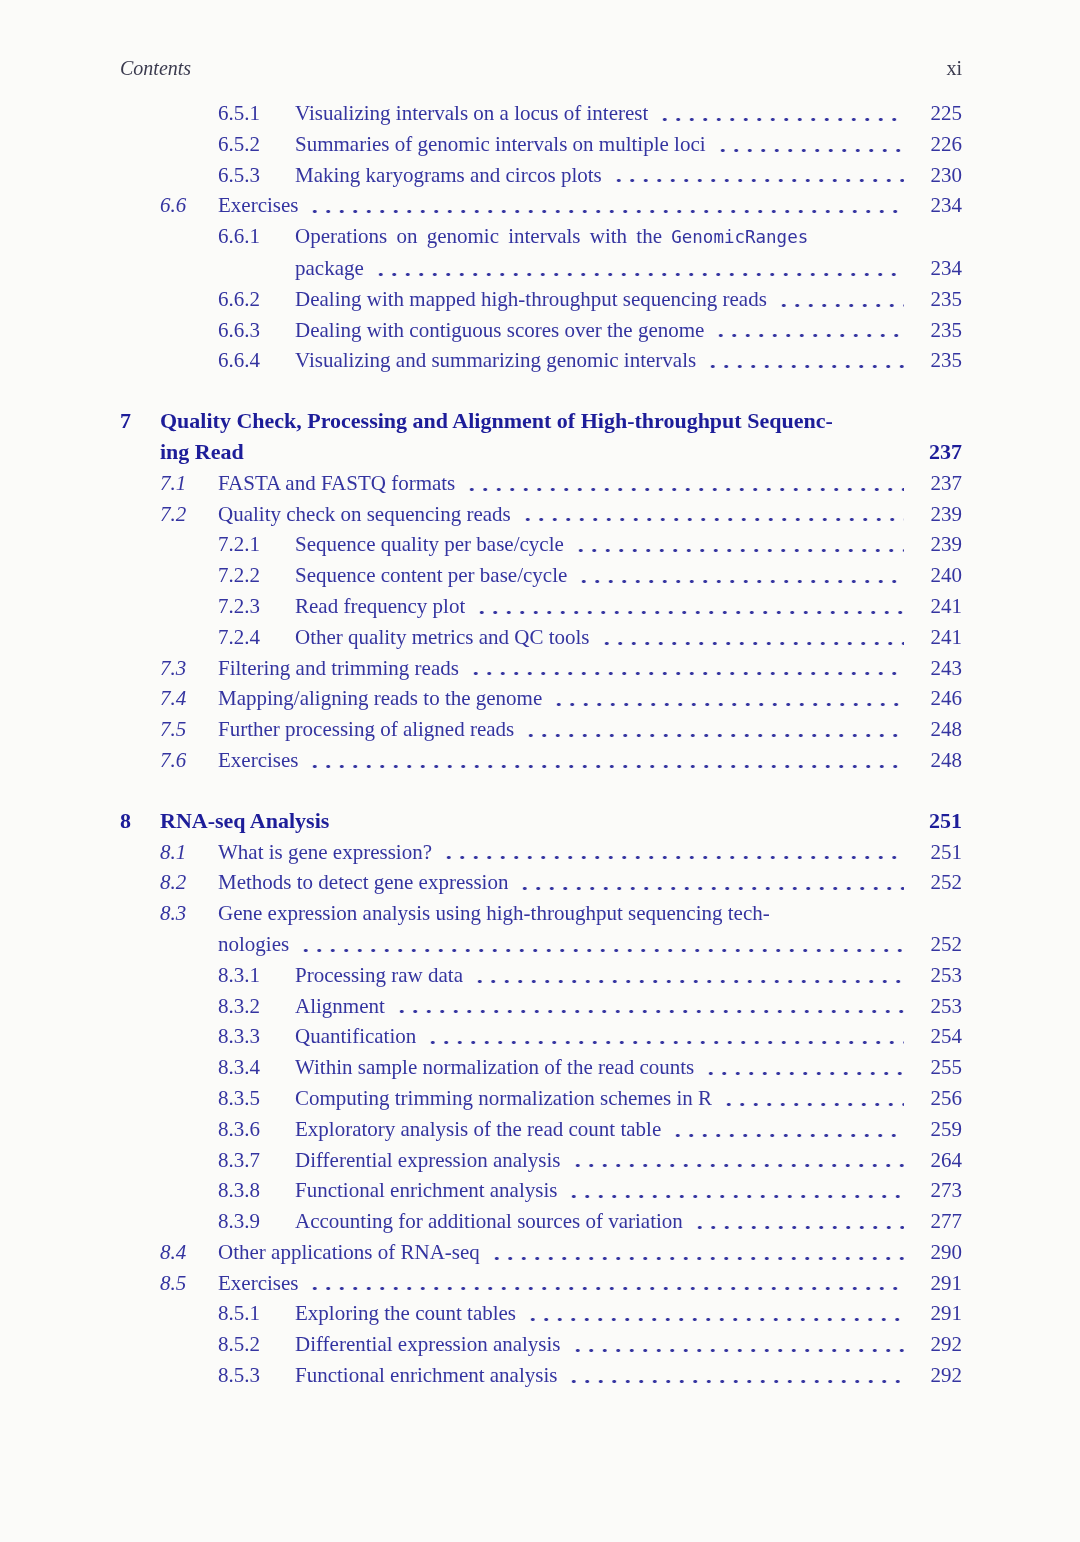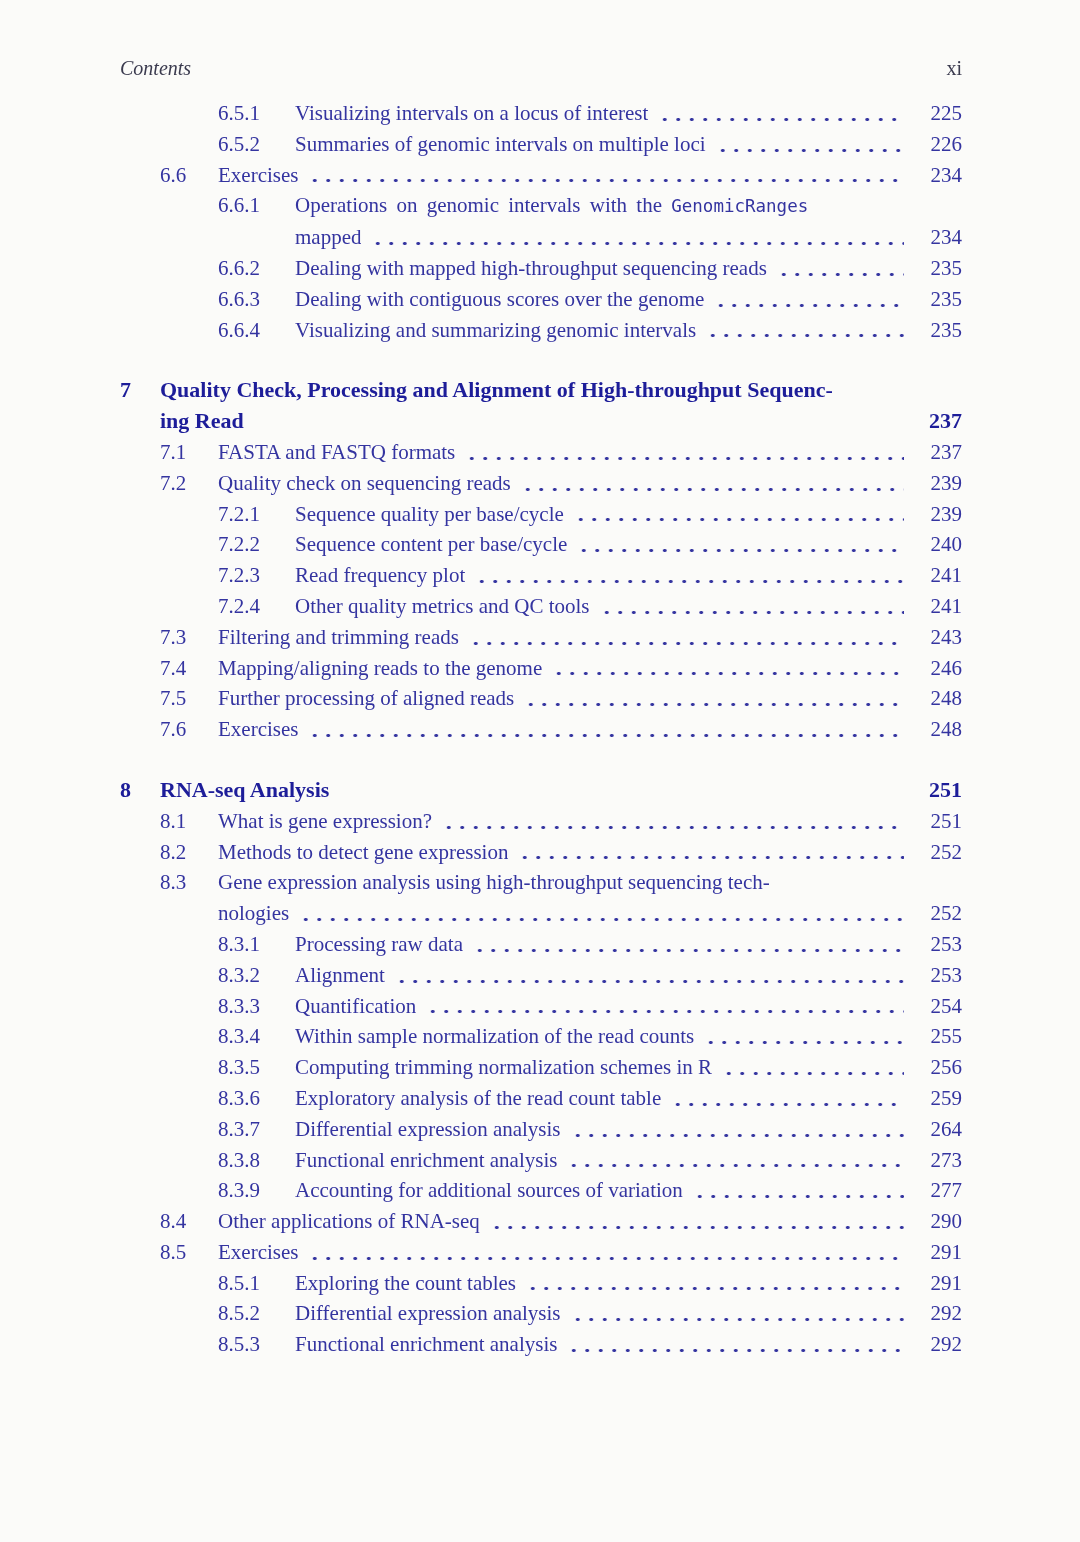--- a/index.html
+++ b/index.html
@@ -27,21 +27,21 @@
     font-size:21px; line-height:30.8px;
     white-space:nowrap;
   }
   .row .num { flex:0 0 auto; }
   .row.chapter {
     font-weight:bold; color:var(--chapter, #1d1d99);
     font-size:22px;
   }
   .row.chapter:not(.cont) { margin-top:30px; }
   .row.chapter .num { width:40px; }
-  .row.section .num { margin-left:40px; width:58px; }
+  .row.section .num { margin-left:40px; width:58px;font-style:italic; }
   .row.sub .num { margin-left:98px; width:77px; }
   .title { flex:0 1 auto; overflow:hidden; }
   .mono {
     font-family:"DejaVu Sans Mono","Liberation Mono",monospace;
     font-size:17.5px;
   }
   .leader {
     flex:1 1 24px;
     align-self:flex-end;
     height:7px;
@@ -70,33 +70,39 @@
         <span class="title"><span>Visualizing intervals on a locus of interest</span></span>
         <span class="leader"></span>
         <span class="pg-num">225</span>
       </div>
       <div class="row sub">
         <span class="num">6.5.2</span>
         <span class="title"><span>Summaries of genomic intervals on multiple loci</span></span>
         <span class="leader"></span>
         <span class="pg-num">226</span>
       </div>
+      <div class="row sub">
+        <span class="num">6.5.3</span>
+        <span class="title"><span>Making karyograms and circos plots</span></span>
+        <span class="leader"></span>
+        <span class="pg-num">230</span>
+      </div>
       <div class="row section">
         <span class="num">6.6</span>
         <span class="title"><span>Exercises</span></span>
         <span class="leader"></span>
         <span class="pg-num">234</span>
       </div>
       <div class="row sub">
         <span class="num">6.6.1</span>
         <span class="title"><span style="word-spacing: 4px; margin-top: 36px;">Operations on genomic intervals with the </span><span class="mono">GenomicRanges</span></span>
       </div>
       <div class="row sub cont">
         <span class="num"></span>
-        <span class="title"><span>mapped</span></span>
+        <span class="title"><span>package</span></span>
         <span class="leader"></span>
         <span class="pg-num">234</span>
       </div>
       <div class="row sub">
         <span class="num">6.6.2</span>
         <span class="title"><span>Dealing with mapped high-throughput sequencing reads</span></span>
         <span class="leader"></span>
         <span class="pg-num">235</span>
       </div>
       <div class="row sub">

